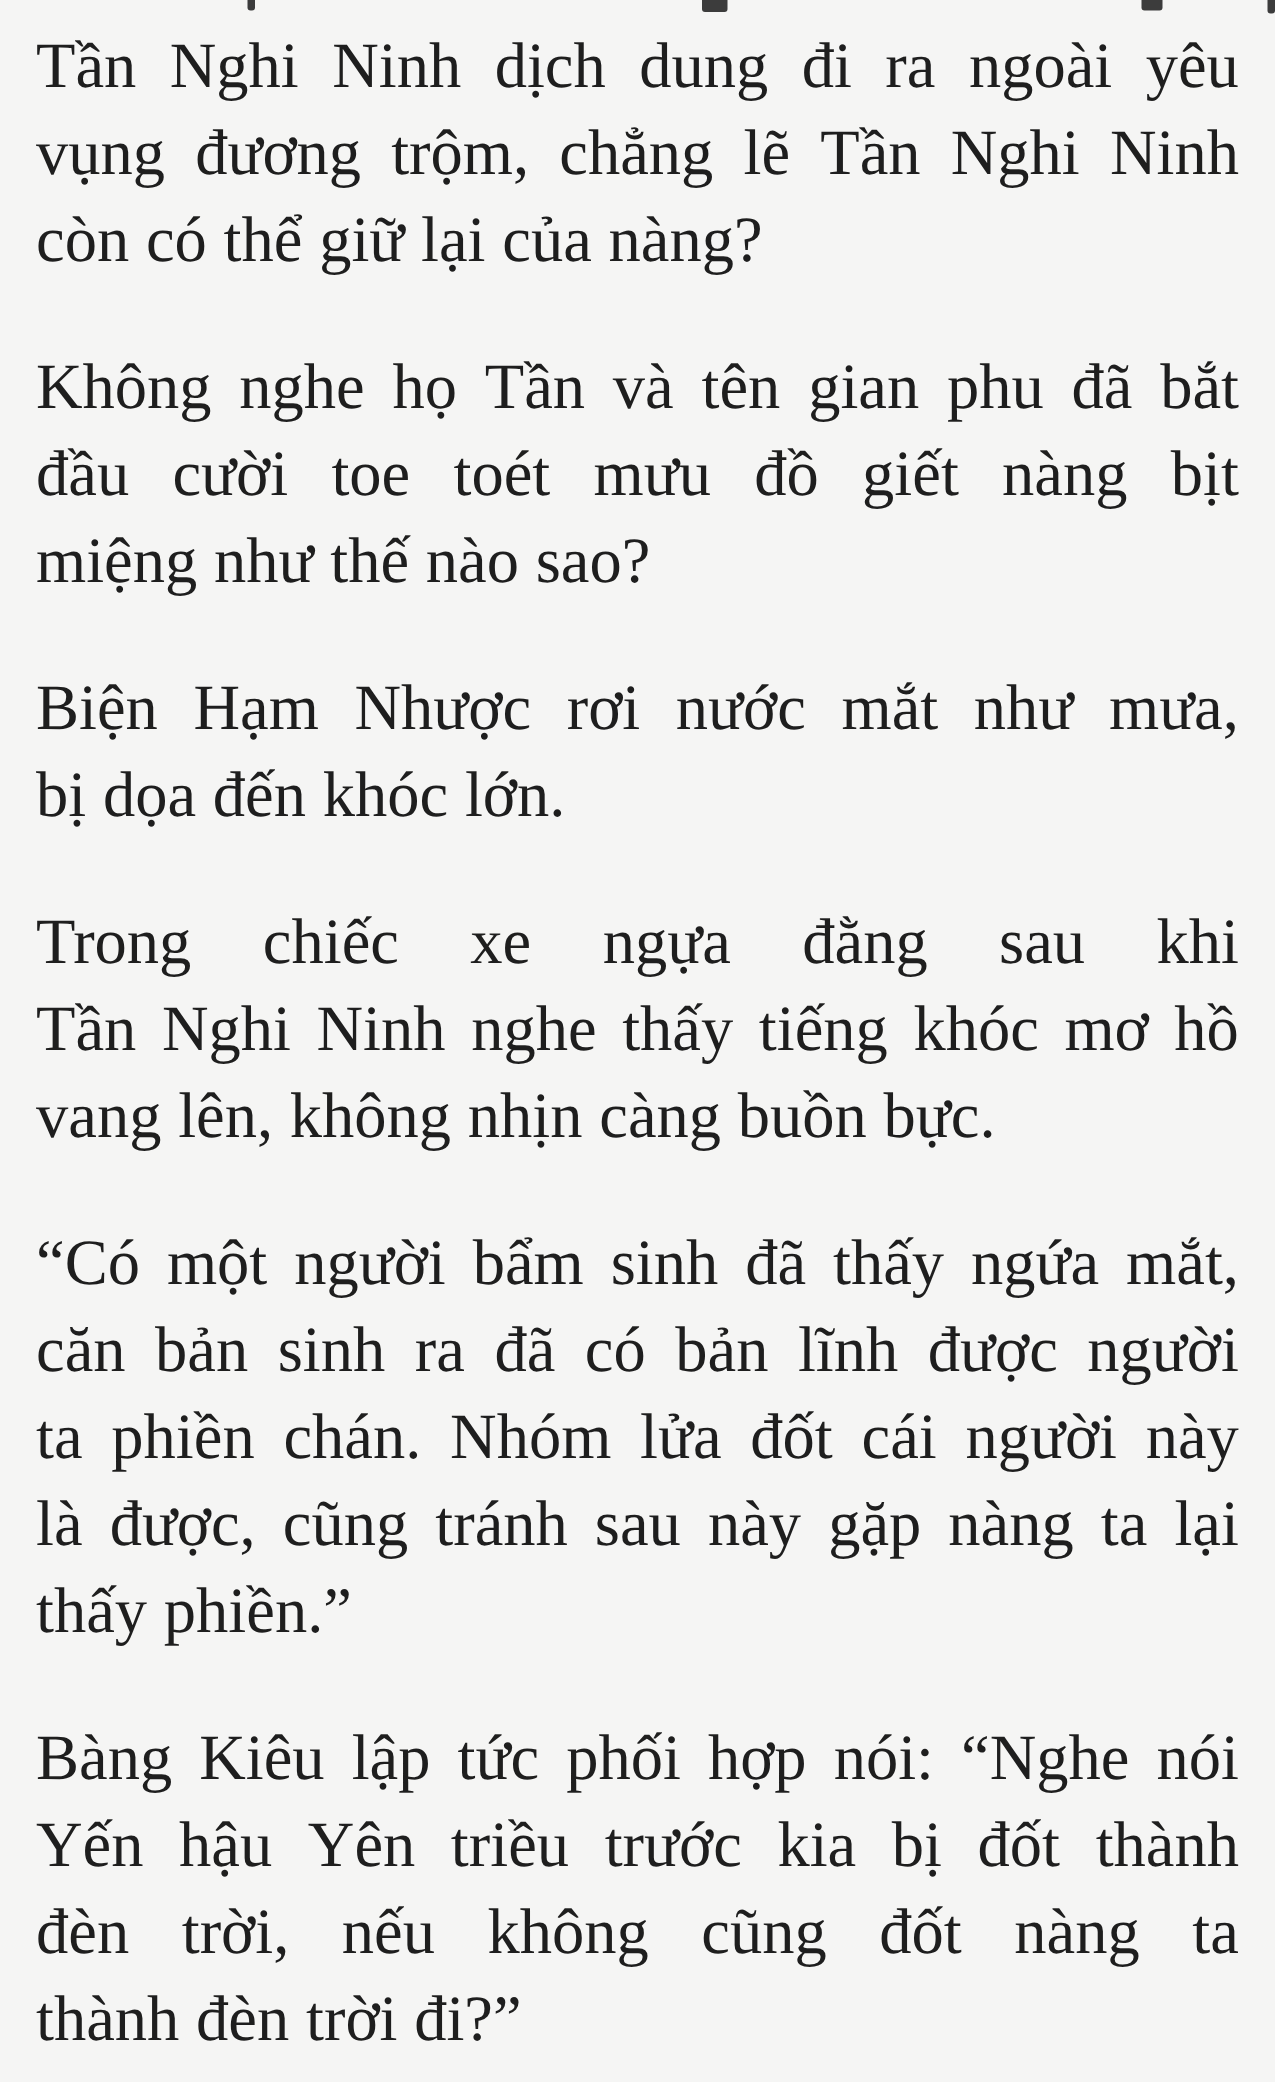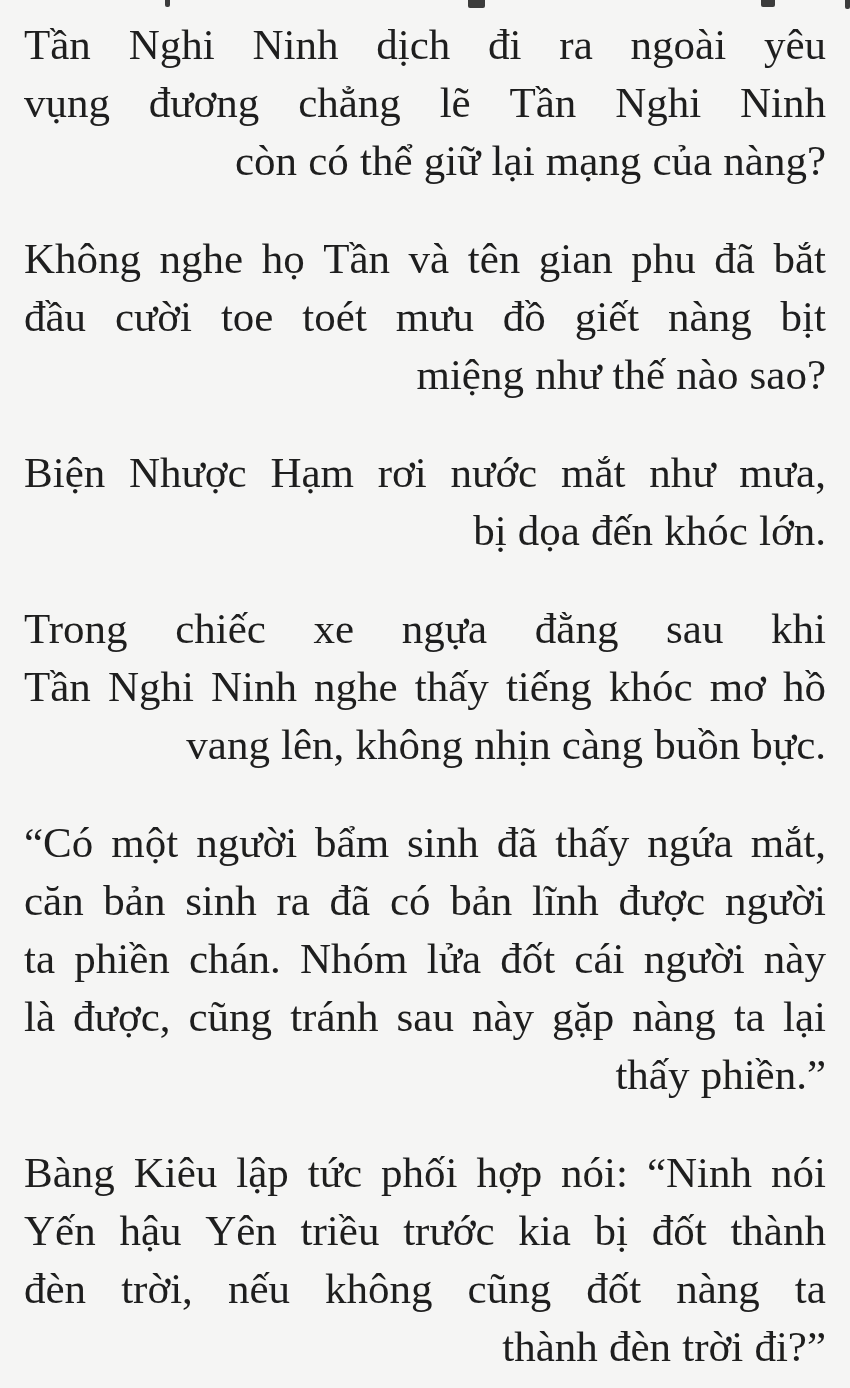--- a/index.html
+++ b/index.html
@@ -42,21 +42,21 @@
     display: flex;
     flex-direction: row;
     justify-content: space-between;
     align-items: baseline;
     height: 58px;
     line-height: 58px;
     font-size: 43px;
     white-space: nowrap;
   }
   .line.last {
-    justify-content: flex-end;
+    justify-content: flex-start;
     gap: 0.26em;
   }
   .word {
     display: inline-block;
   }
 </style>
 </head>
 <body style="background: rgb(245, 245, 244);">
 
 <div class="reader" style="color: rgb(30, 30, 30);">
@@ -66,41 +66,42 @@
       <div class="frag" style="left: 761px; width: 14px; height: 7px;"></div>
       <div class="frag" style="left: 845px; width: 5px; height: 9px;"></div>
     </div>
   <main id="content">
       <div class="paragraph">
         <div class="line">
           <span class="word">Tần</span>
           <span class="word">Nghi</span>
           <span class="word">Ninh</span>
           <span class="word">dịch</span>
+          <span class="word">dung</span>
           <span class="word">đi</span>
           <span class="word">ra</span>
           <span class="word">ngoài</span>
           <span class="word">yêu</span>
         </div>
         <div class="line">
           <span class="word">vụng</span>
           <span class="word">đương</span>
+          <span class="word">trộm,</span>
           <span class="word">chẳng</span>
           <span class="word">lẽ</span>
           <span class="word">Tần</span>
           <span class="word">Nghi</span>
           <span class="word">Ninh</span>
         </div>
         <div class="line last">
           <span class="word">còn</span>
           <span class="word">có</span>
           <span class="word">thể</span>
           <span class="word">giữ</span>
           <span class="word">lại</span>
-          <span class="word">mạng</span>
           <span class="word">của</span>
           <span class="word">nàng?</span>
         </div>
       </div>
       <div class="paragraph">
         <div class="line">
           <span class="word">Không</span>
           <span class="word">nghe</span>
           <span class="word">họ</span>
           <span class="word">Tần</span>
@@ -126,22 +127,22 @@
           <span class="word">miệng</span>
           <span class="word">như</span>
           <span class="word">thế</span>
           <span class="word">nào</span>
           <span class="word">sao?</span>
         </div>
       </div>
       <div class="paragraph">
         <div class="line">
           <span class="word">Biện</span>
+          <span class="word">Hạm</span>
           <span class="word">Nhược</span>
-          <span class="word">Hạm</span>
           <span class="word">rơi</span>
           <span class="word">nước</span>
           <span class="word">mắt</span>
           <span class="word">như</span>
           <span class="word">mưa,</span>
         </div>
         <div class="line last">
           <span class="word">bị</span>
           <span class="word">dọa</span>
           <span class="word">đến</span>
@@ -234,21 +235,21 @@
       </div>
       <div class="paragraph">
         <div class="line">
           <span class="word">Bàng</span>
           <span class="word">Kiêu</span>
           <span class="word">lập</span>
           <span class="word">tức</span>
           <span class="word">phối</span>
           <span class="word">hợp</span>
           <span class="word">nói:</span>
-          <span class="word">“Ninh</span>
+          <span class="word">“Nghe</span>
           <span class="word">nói</span>
         </div>
         <div class="line">
           <span class="word">Yến</span>
           <span class="word">hậu</span>
           <span class="word">Yên</span>
           <span class="word">triều</span>
           <span class="word">trước</span>
           <span class="word">kia</span>
           <span class="word">bị</span>

